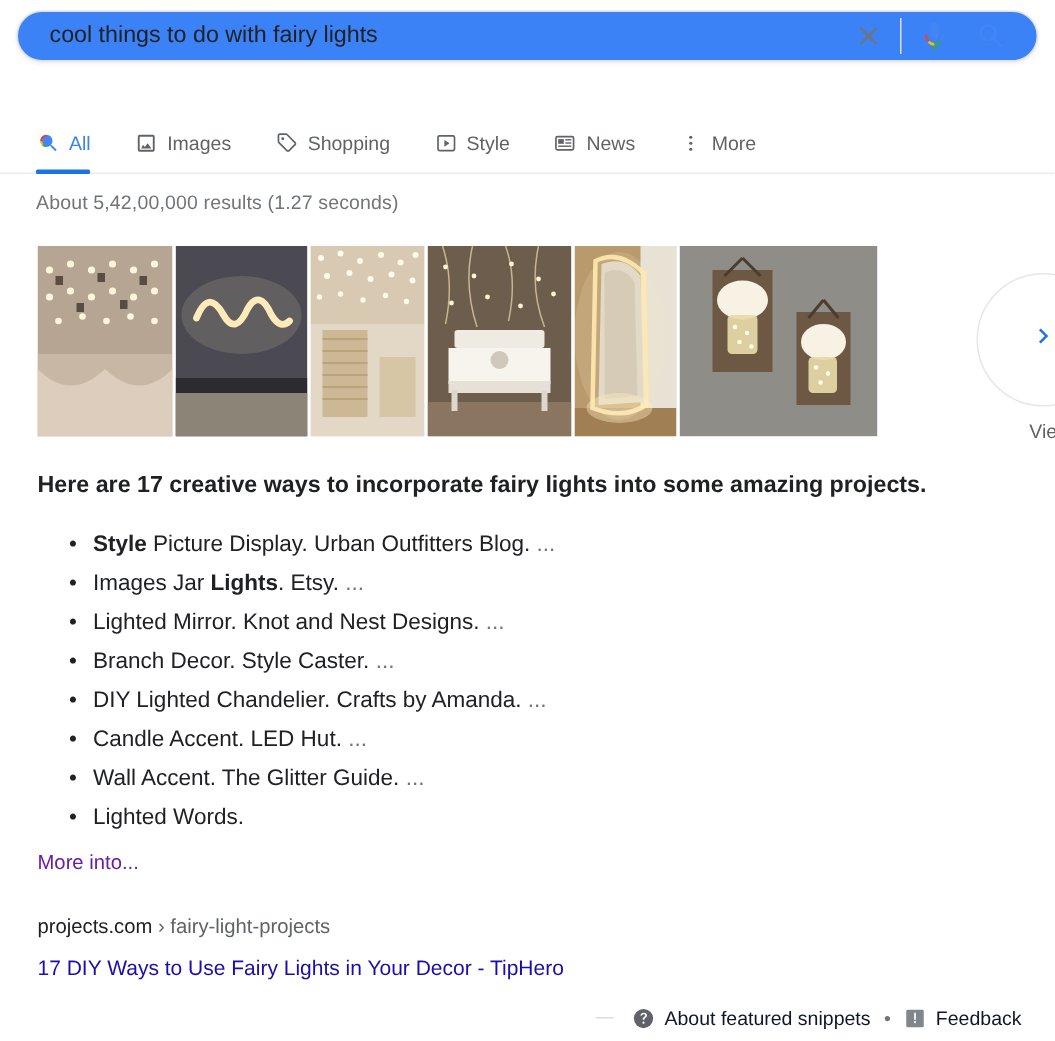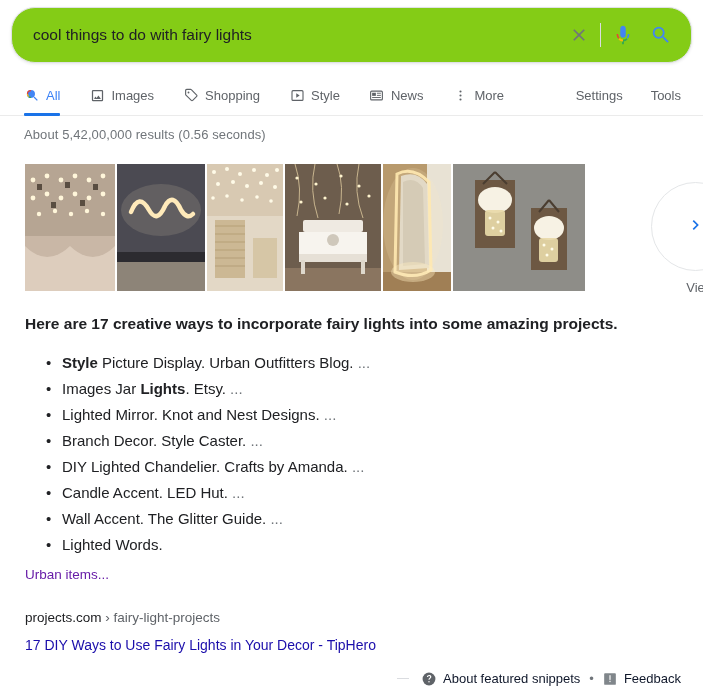--- a/index.html
+++ b/index.html
@@ -16,24 +16,24 @@
   
   .searchbar-wrap {
     position: absolute;
     left: 11px;
     top: 7px;
     width: 681px;
     height: 45px;
   }
   .searchbar {
     width: 100%;
-    height: 56px;
+    height: 34px;
     border: 1px solid #dfe1e5;
     border-radius: 24px;
-    background: #84cc16;
+    background: #3b82f6;
     display: flex;
     align-items: center;
     box-shadow: 0 1px 3px rgba(32,33,36,.10);
   }
   .search-input {
     flex: 1;
     border: none;
     outline: none;
     font-family: "Liberation Sans", sans-serif;
     font-size: 15.5px;
@@ -374,27 +374,23 @@
         <svg width="15" height="15" viewBox="0 0 24 24" aria-hidden="true">
           <circle cx="12" cy="5.6" r="1.7" fill="#5f6368"></circle>
           <circle cx="12" cy="12" r="1.7" fill="#5f6368"></circle>
           <circle cx="12" cy="18.4" r="1.7" fill="#5f6368"></circle>
         </svg>
       </span>
       <span>More</span>
     </div>
   </div>
 
-  <div class="nav-right">
-    <span class="nav-tool">Settings</span>
-    <span class="nav-tool">Tools</span>
-  </div>
 </div>
 
-<div class="result-stats">About 5,42,00,000 results (0.56 seconds)</div>
+<div class="result-stats">About 5,42,00,000 results (1.27 seconds)</div>
 
 <div class="img-strip">
 
   <div class="thumb" style="width:90px">
     <svg width="90" height="127" viewBox="0 0 90 127" preserveAspectRatio="none" aria-hidden="true">
       <rect width="90" height="127" fill="#b6a593"></rect>
       <rect y="72" width="90" height="55" fill="#c9b7a6"></rect>
       <path d="M0 82 Q22 104 45 82 Q68 104 90 82 L90 127 L0 127Z" fill="#ddcdbd"></path>
       <g fill="#fff6da">
         <circle cx="8" cy="16" r="2.4"></circle>
@@ -569,21 +565,21 @@
     <span>Candle Accent. LED Hut.</span><span class="ell"> ...</span>
   </li>
   <li>
     <span>Wall Accent. The Glitter Guide.</span><span class="ell"> ...</span>
   </li>
   <li>
     <span>Lighted Words.</span><span class="ell"></span>
   </li>
 </ul>
 
-<div class="more-items">Urban items...</div>
+<div class="more-items">More into...</div>
 
 <div class="result-url">
   <span>projects.com</span>
   <span class="crumb">›</span>
   <span class="crumb">fairy-light-projects</span>
 </div>
 
 <div class="result-title">17 DIY Ways to Use Fairy Lights in Your Decor - TipHero</div>
 
 <div class="snippet-footer">

